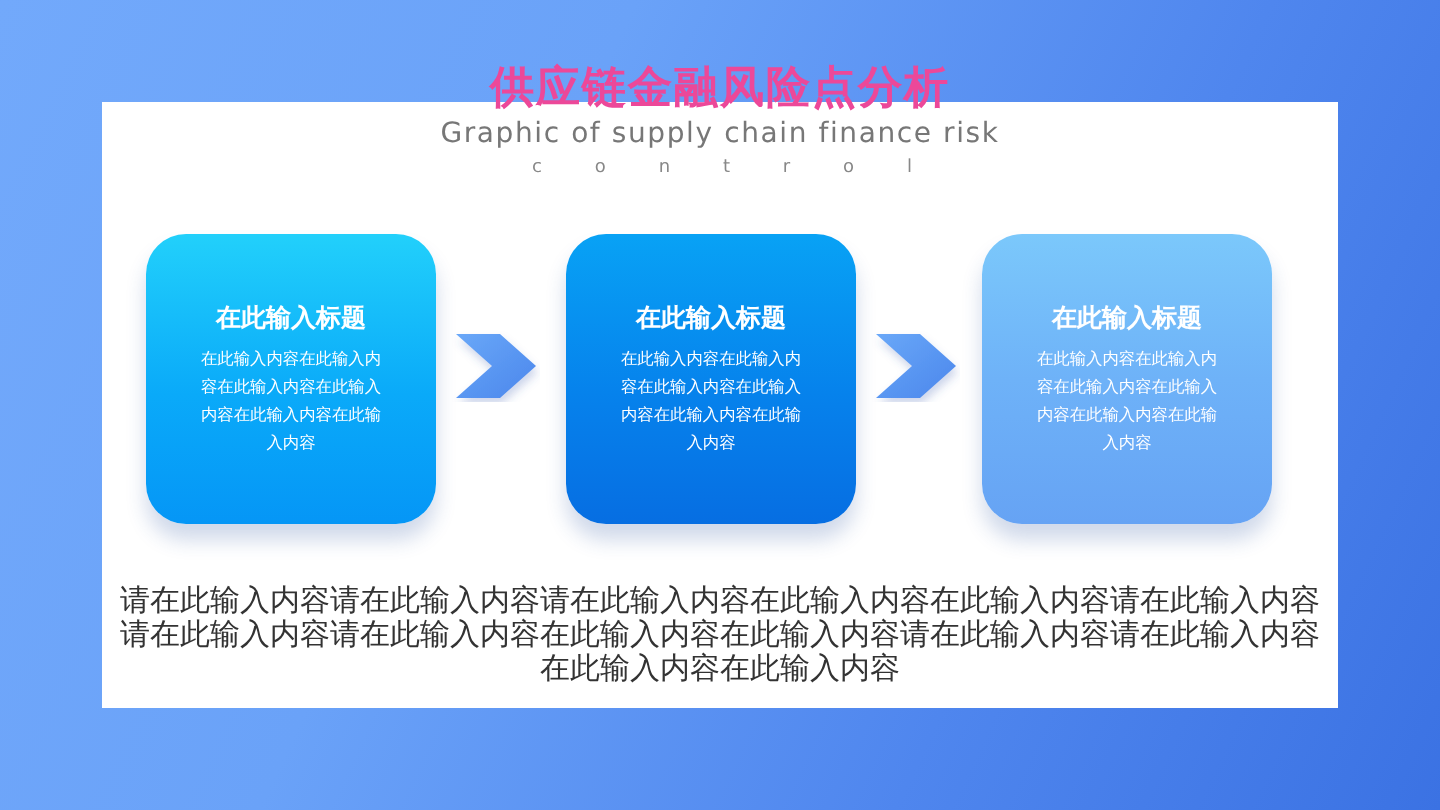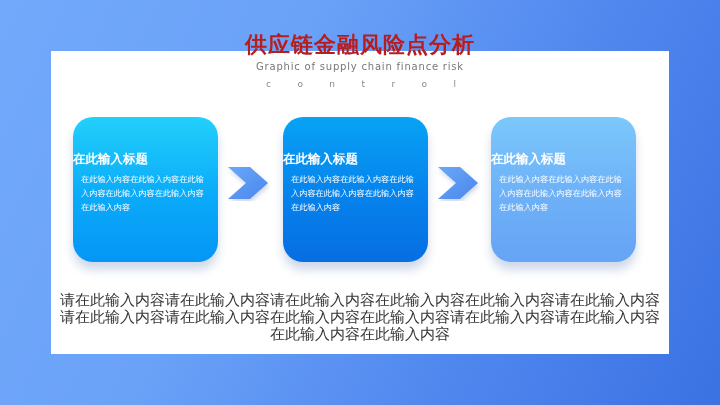--- a/index.html
+++ b/index.html
@@ -14,66 +14,67 @@
     left: 51px; top: 51px;
     width: 618px; height: 303px;
     background: #ffffff;
   }
   .title {
     position: absolute;
     left: 0; top: 30px; width: 720px;
     text-align: center;
     font-size: 22px;
     font-weight: bold;
-    color: #b91c1c;
+    color: #ec4899;
     letter-spacing: 1px;
     line-height: 30px;
     z-index: 2;
   }
   .subtitle {
     position: absolute;
     left: 0; top: 61px; width: 720px;
     text-align: center;
     font-family: "DejaVu Sans", sans-serif;
-    font-size: 10px;
+    font-size: 14px;
     color: #777;
     letter-spacing: 0.8px;
     line-height: 12px;
   }
   .subtitle2 {
     position: absolute;
     left: 266px; top: 78px; width: 190px;
     display: flex;
     justify-content: space-between;
     font-size: 9px;
     color: #888;
     line-height: 12px;
   }
   .card {
     position: absolute;
     top: 117px;
     width: 145px; height: 145px;
     border-radius: 20px;
     box-shadow: 0 8px 10px rgba(40, 80, 160, 0.22);
     color: #fff;
+    text-align: center;
     padding-top: 33px;
   }
   .card-1 { left: 73px; background: linear-gradient(180deg, #22d0fb 0%, #0aaaf9 55%, #0596f6 100%); }
   .card-2 { left: 283px; background: linear-gradient(180deg, #08a2f5 0%, #0682ec 55%, #066ee2 100%); }
   .card-3 { left: 491px; background: linear-gradient(180deg, #7bc8fb 0%, #6eb2f8 50%, #66a3f4 100%); }
   .card-title {
     font-size: 12.5px;
     font-weight: bold;
     line-height: 18px;
     margin-bottom: 4px;
   }
   .card-body {
     font-size: 8.2px;
     line-height: 14px;
-    padding: 0 8px;
+    padding: 0 24px;
   }
   .arrow {
     position: absolute;
     top: 165px;
     width: 44px; height: 36px;
   }
   .arrow-1 { left: 226px; }
   .arrow-2 { left: 436px; }
   .footer-text {
     position: absolute;

